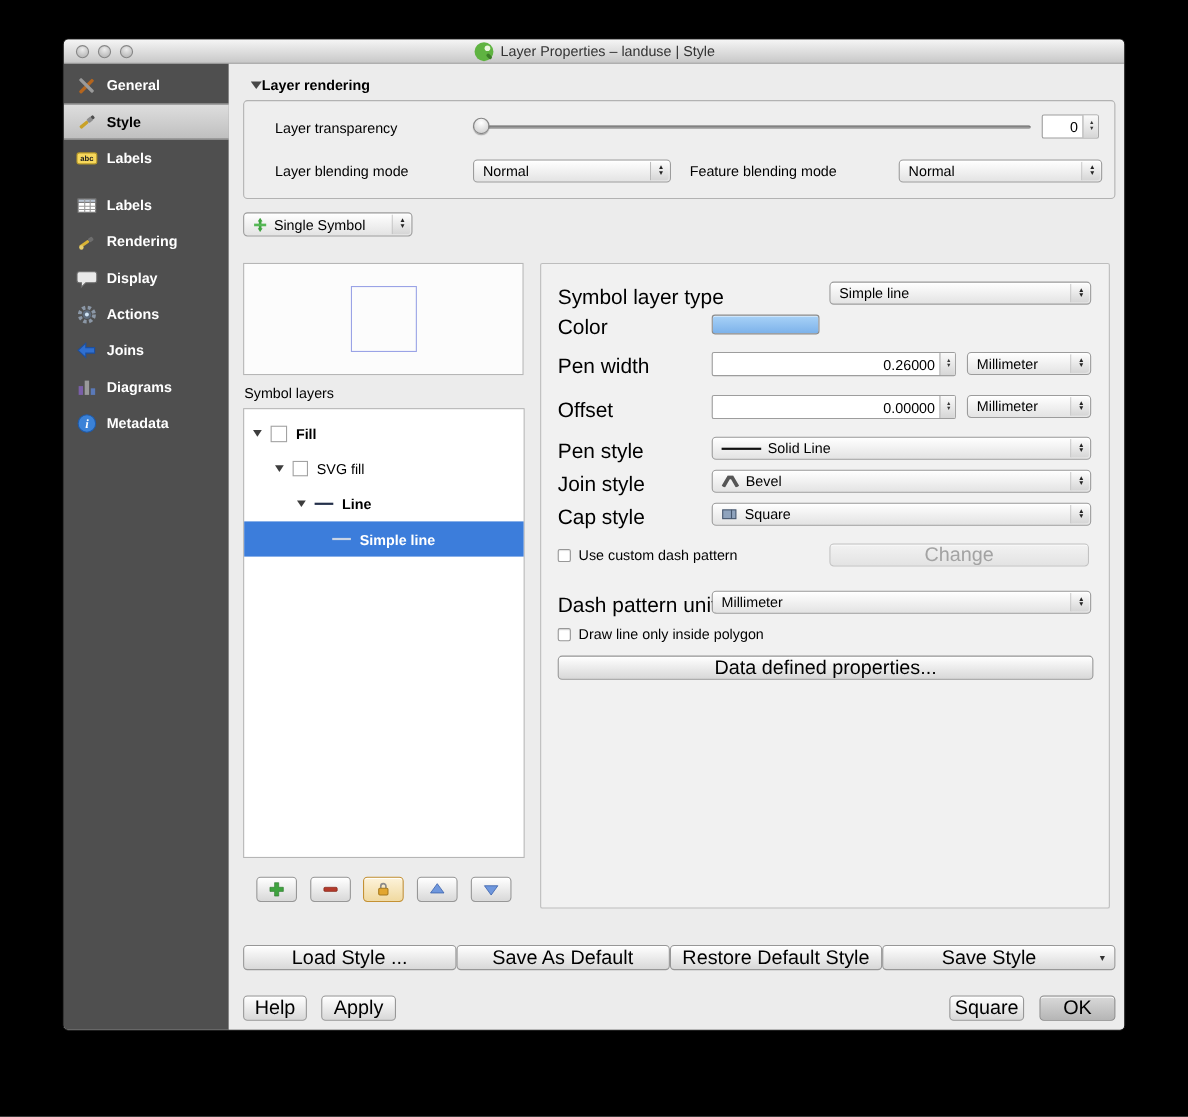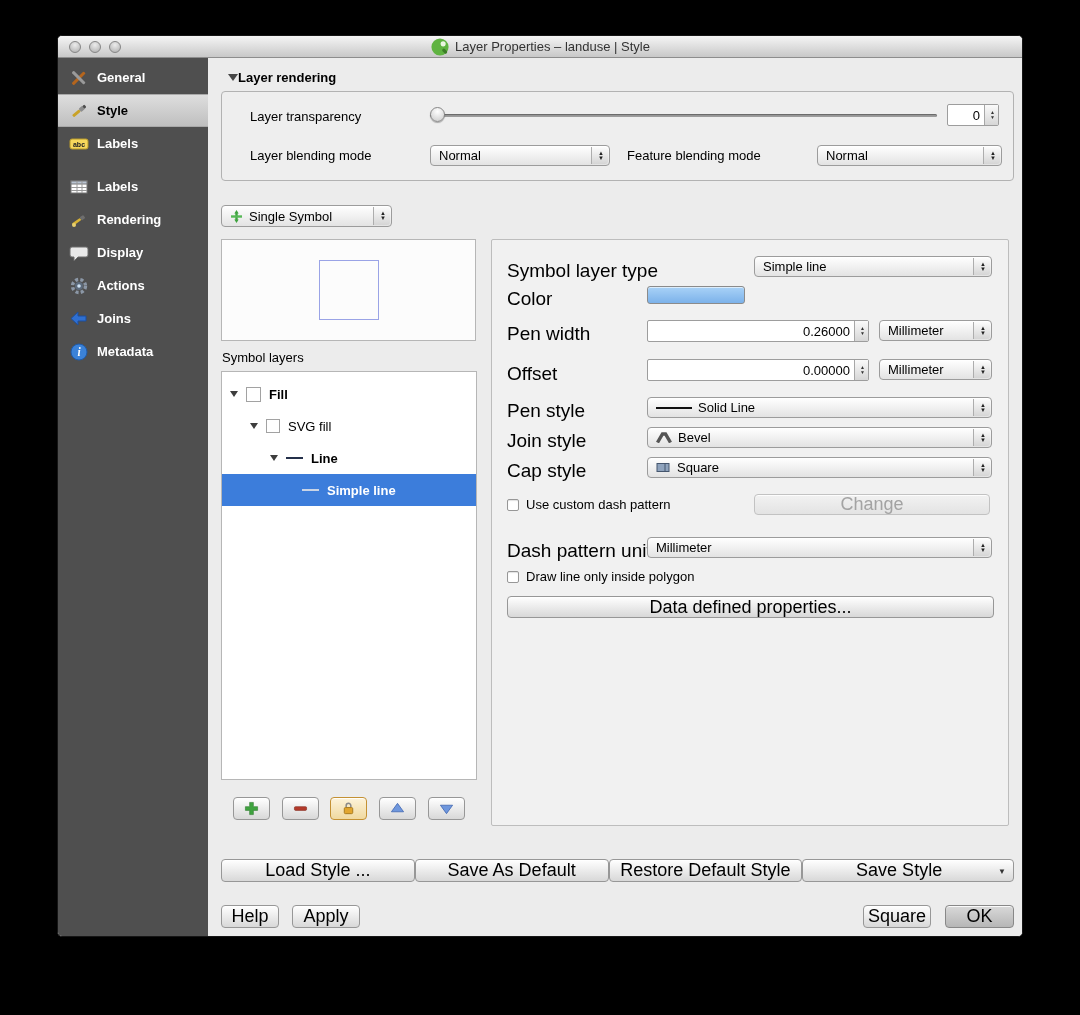--- a/index.html
+++ b/index.html
@@ -73,21 +73,21 @@
     border:1px solid #979797;border-radius:4px;background:linear-gradient(#fff,#d8d8d8);
     box-shadow:inset 0 1px 0 rgba(255,255,255,.85)}
   .btn.default{background:linear-gradient(#d9d9d9,#b6b6b6);border-color:#888}
   .btn.disabled{color:#a3a3a3;background:linear-gradient(#f2f2f2,#e3e3e3);border-color:#c2c2c2}
   .btn.with-menu{position:relative;padding-right:18px}
   .btn.with-menu .menu-arrow{position:absolute;right:7px;top:50%;transform:translateY(-50%);
     font-size:0}
   .btn.with-menu .menu-arrow::after{content:"▼";font-size:8px;color:#333}
 
   
-  #renderer-combo{position:absolute;left:13px;top:147px;width:171px;height:22px}
+  #renderer-combo{position:absolute;left:13px;top:135px;width:154px;height:22px}
 
   
   #preview{position:absolute;left:13px;top:181px;width:255px;height:102px;background:#fcfcfc;
     border:1px solid #b6b6b6}
   #preview .square{position:absolute;left:97px;top:20px;width:60px;height:60px;border:1px solid #9aa3e6;background:transparent}
 
   #symbol-layers-label{position:absolute;left:14px;top:292px;font-size:13px;color:#000}
 
   
   #tree{position:absolute;left:13px;top:313px;width:256px;height:409px;background:#fff;
@@ -219,20 +219,28 @@
         <span>Actions</span>
       </div>
 
       <div class="side-item">
         <svg class="sicon" viewBox="0 0 20 20">
           <path d="M17 7 h-8 v-4 l-7 6.5 7 6.5 v-4 h8 z" fill="#2f6fd0" stroke="#1d4f9e"></path>
         </svg>
         <span>Joins</span>
       </div>
 
+      <div class="side-item">
+        <svg class="sicon" viewBox="0 0 20 20">
+          <rect x="2.5" y="9" width="4" height="8" fill="#7a5fa8"></rect>
+          <rect x="8" y="4" width="4" height="13" fill="#9a9a9a"></rect>
+          <rect x="13.5" y="11" width="4" height="6" fill="#5a79b8"></rect>
+        </svg>
+        <span>Diagrams</span>
+      </div>
 
       <div class="side-item">
         <svg class="sicon" viewBox="0 0 20 20">
           <circle cx="10" cy="10" r="8" fill="#3b82d8" stroke="#1f5aa8"></circle>
           <text x="10" y="14.3" font-size="11.5" font-style="italic" font-family="Liberation Serif, serif" text-anchor="middle" fill="#fff">i</text>
         </svg>
         <span>Metadata</span>
       </div>
 
     </nav>

